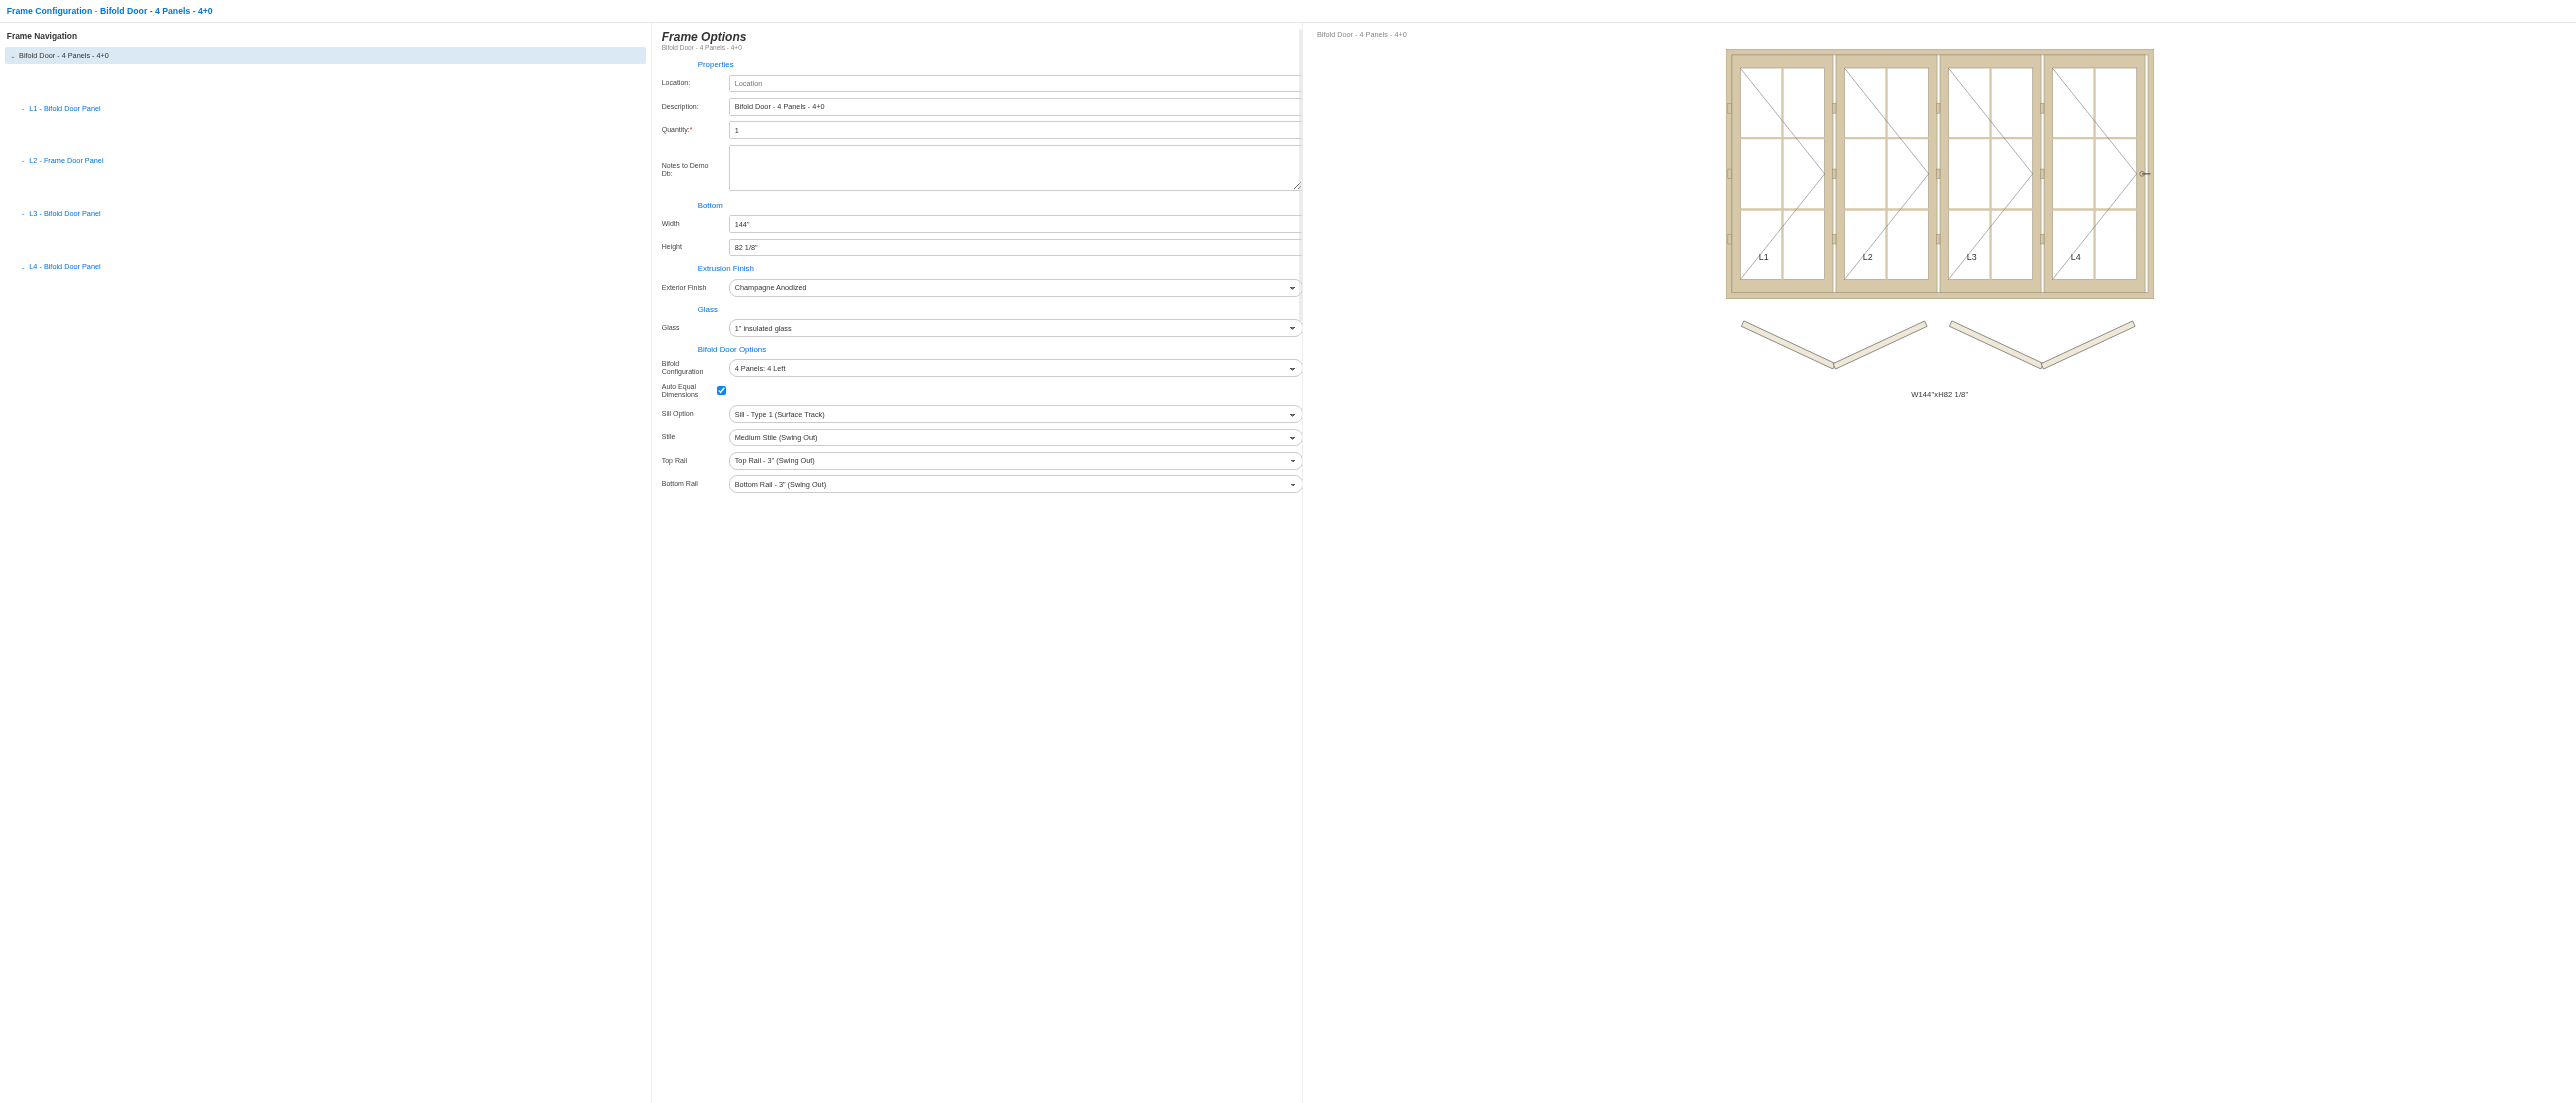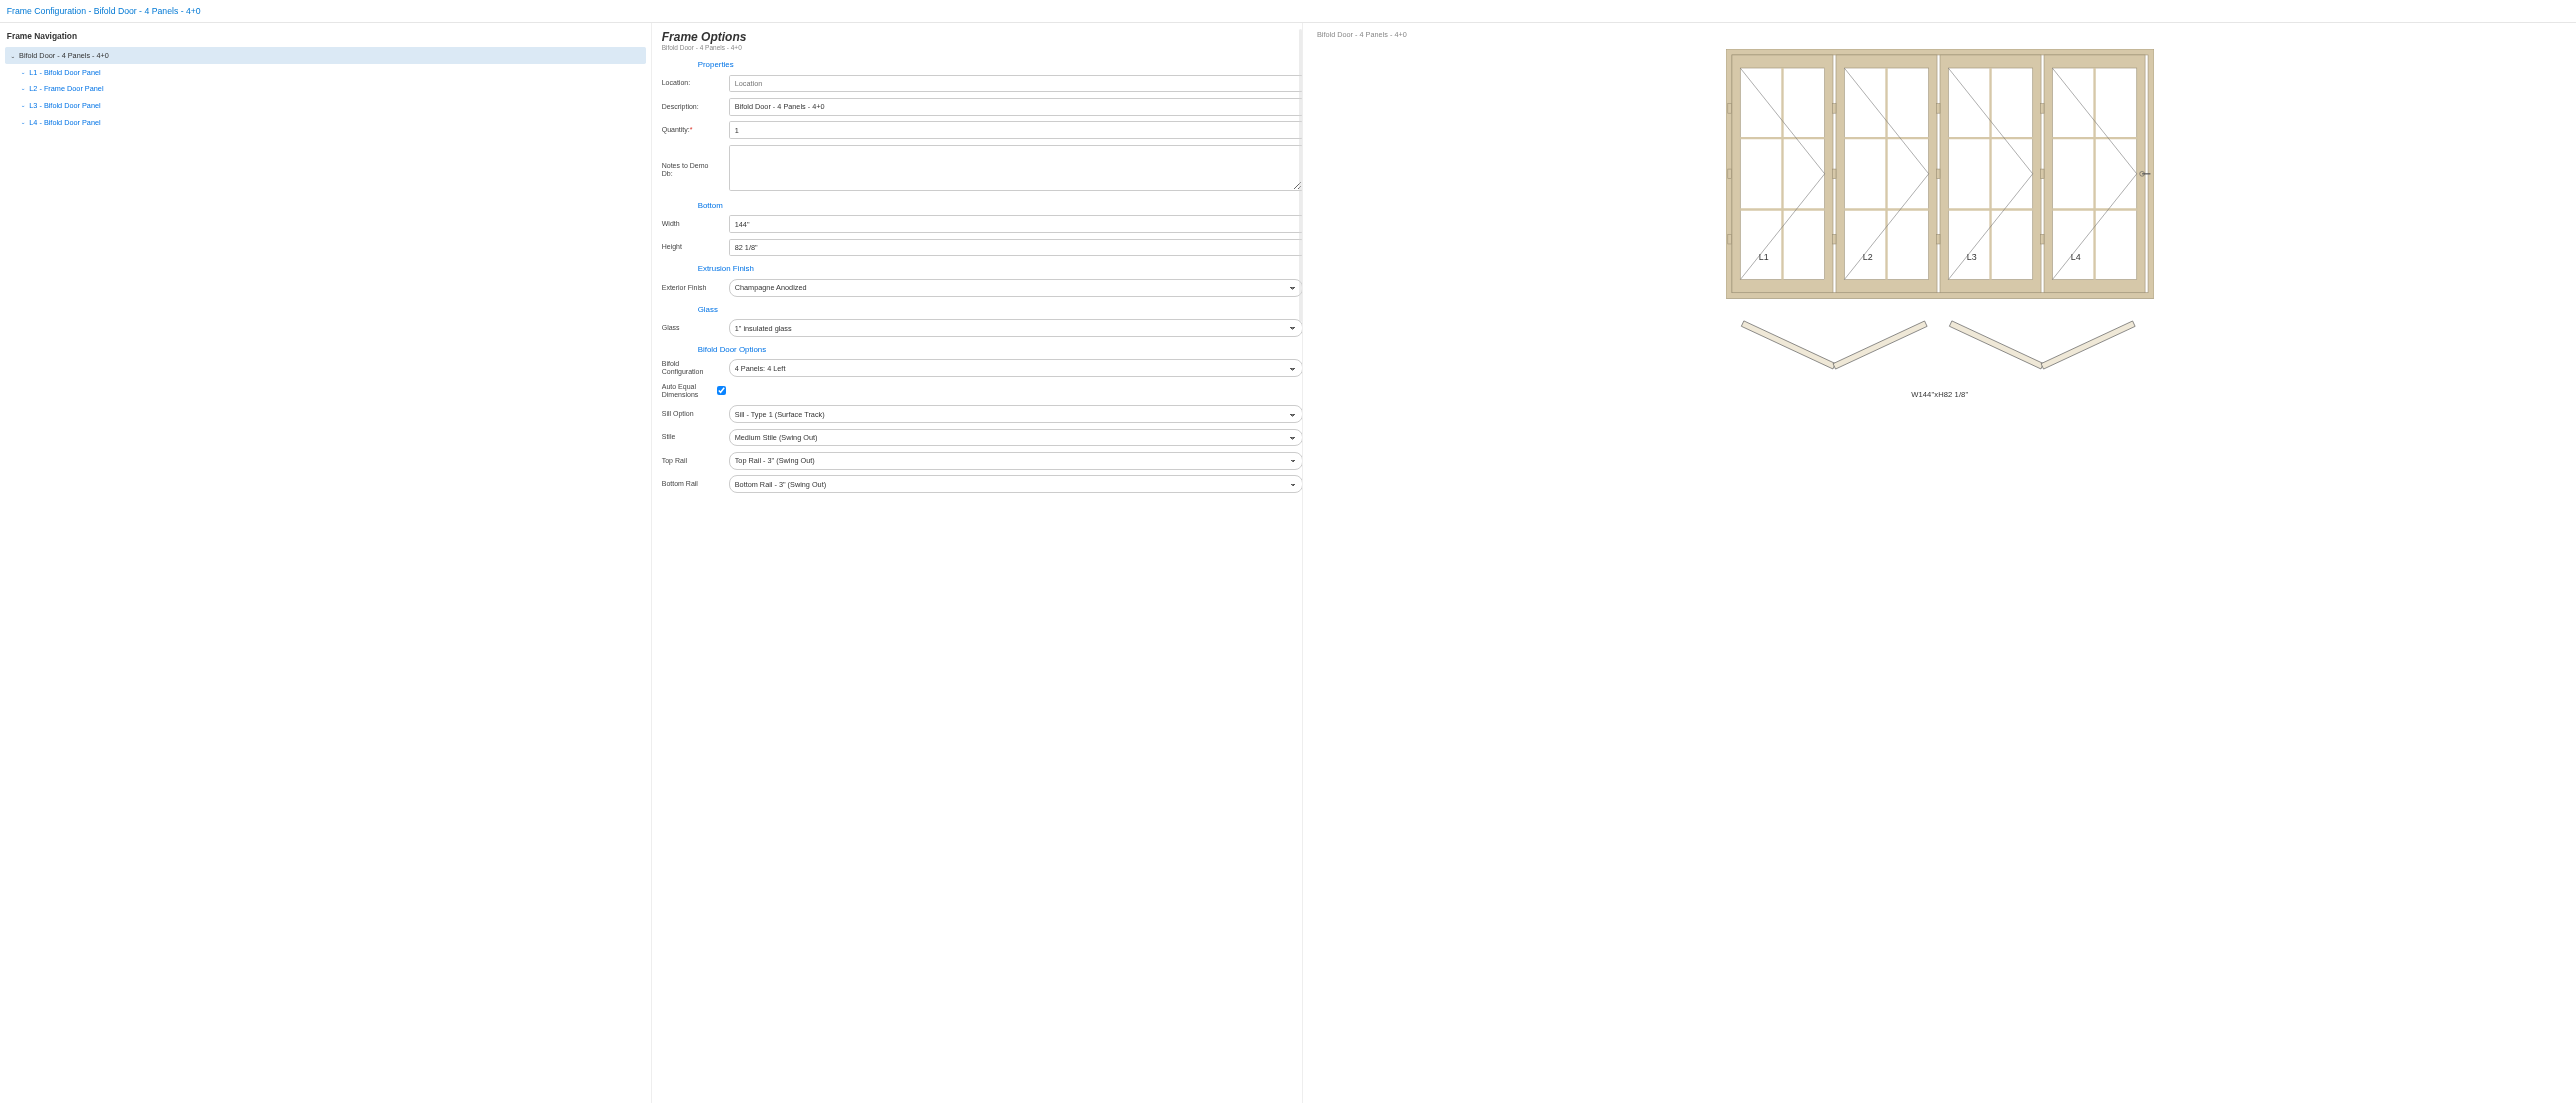--- a/index.html
+++ b/index.html
@@ -1,32 +1,32 @@
 <!DOCTYPE html>
 <html><head>
 <meta charset="utf-8">
 <style>
   * { box-sizing: border-box; margin: 0; padding: 0; }
   html, body { height: 100%; font-family: "Segoe UI", Arial, sans-serif; font-size: 7.3px; color: #333; background: #fff; }
 
   .page-title-bar { padding: 5.6px 6.8px 6.8px; border-bottom: 0.6px solid #e6e6e6; color: #0078d4; font-size: 8.7px; }
-  .page-title-bar span { font-weight: 400; }
+  .page-title-bar span { font-weight: 700; }
 
   .layout { display: flex; height: calc(100% - 22.5px); width: 100%; }
   .col-nav      { width: 25.3%; border-right: 0.6px solid #eee; padding: 5.6px 4.5px 11.3px; }
   .col-form     { width: 25.3%; border-right: 0.6px solid #eee; padding: 5.6px 11.3px 11.3px 10px; overflow-y: auto; position: relative; }
   .col-preview  { flex: 1; padding: 6.8px 13.5px 22.5px; }
 
   
   .nav-heading { font-size: 8.4px; font-weight: 600; margin: 2.3px 2.3px 5.6px; }
   .tree-row { display:flex; align-items:center; gap:3.4px; padding:3.9px 5.6px; border-radius:1.7px;
               font-size:7.3px; cursor:pointer; color:#0073e6; }
   .tree-row .chev { width:5.6px; text-align:center; font-size:6.2px; transform:scaleY(.8); }
   .tree-row.root { background:#dbe9f5; color:#333; font-weight:500; }
-  .tree-row.child { padding-left: 15.8px; }
+  .tree-row.child { padding-left: 15.8px; margin-top: 36px; }
 
   
   .form-heading { font-size:12px; font-weight:600; margin: 1.1px 0 0; font-style: italic; }
   .form-subheading { color:#888; font-size:6.5px; margin-bottom: 9px; }
   .section-title { color:#0073e6; font-size:7.9px; font-weight:500; margin: 7.9px 0 5.6px; padding-left: 36px; }
   .field-row { display:flex; align-items:center; margin-bottom: 5.6px; }
   .field-row.top { align-items:flex-start; }
   .field-label { width: 55px; font-size: 7px; color:#444; line-height:1.2; }
   .field-label .req { color:#d93025; }
   .field-ctrl { flex:1; }

